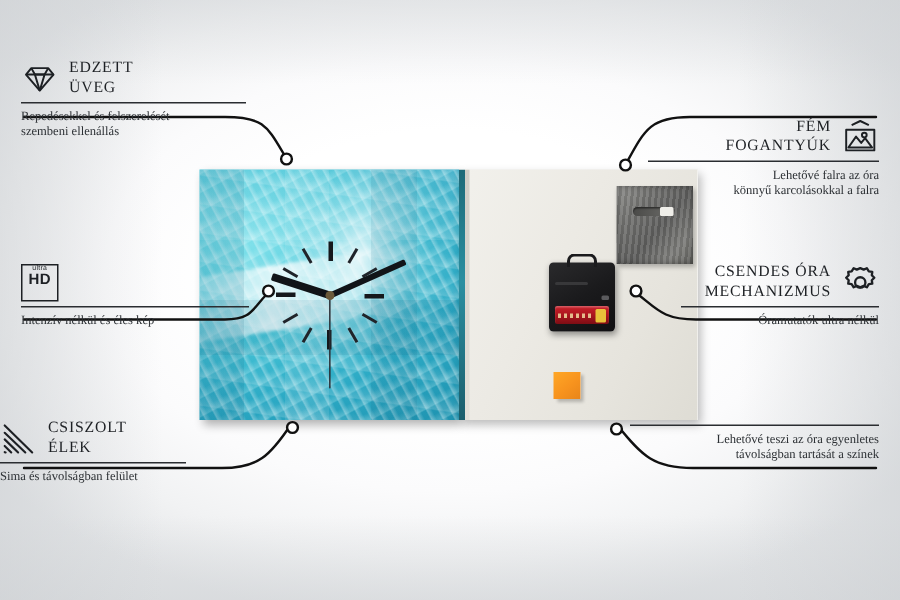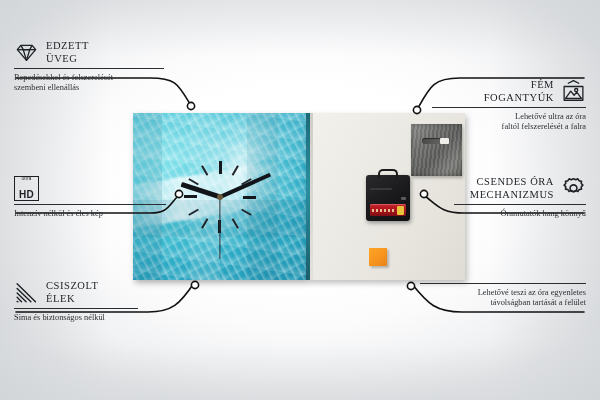--- a/index.html
+++ b/index.html
@@ -167,29 +167,29 @@
   .callout.left .ttl, .callout.left .desc{ text-align:left; }
   .callout.right{ text-align:right; }
   .callout.right .row{ justify-content:flex-end; }
   .callout.right .ttl, .callout.right .desc{ text-align:right; }
 
   .ico{ width:25px; height:25px; flex:0 0 25px; display:block; }
   .ico svg{ display:block; width:25px; height:25px; }
   .ico-hd{
     width:25px; height:25px; flex:0 0 25px;
     border:1.4px solid #1d2024; display:flex; flex-direction:column;
-    align-items:center; justify-content:space-between; line-height:1;
+    align-items:center; justify-content:flex-start; line-height:1;
   }
   .ico-hd .u{ font-size:4.6px; letter-spacing:.2px; color:#1d2024; font-family:"Liberation Sans",sans-serif; }
   .ico-hd .h{ font-size:10px; font-weight:bold; color:#1d2024; font-family:"Liberation Sans",sans-serif; letter-spacing:.3px;}
 
   
   #co-glass    { left:14px;  top:40px;  }
   #co-print    { left:14px;  top:176px; }
-  #co-edges    { left:14px;  top:280px; }
+  #co-edges    { left:0;  top:280px; }
   #co-handles  { right:14px; top:40px;margin-top:39px;  }
   #co-quiet    { right:14px; top:176px; }
   #co-foam     { right:14px; top:280px; }
 </style>
 </head>
 <body>
 
 <div id="stage">
 
   <svg id="connectors" viewBox="0 0 600 400" width="600" height="400">
@@ -335,63 +335,63 @@
           <path d="M3 20.6 L3.6 20.8"></path>
         </g>
           </svg>
       </span>
       <span>
         <span class="ttl" style="display:block">CSISZOLT</span>
         <span class="ttl" style="display:block">ÉLEK</span>
       </span>
     </div>
     <div class="rule" style="width:124px"></div>
-    <div class="desc">Sima és biztonságos nélkül</div>
+    <div class="desc">Sima és távolságban felület</div>
   </div>
 
   <div class="callout right" id="co-handles">
     <div class="row">
       <span>
         <span class="ttl" style="display:block">FÉM</span>
         <span class="ttl" style="display:block">FOGANTYÚK</span>
       </span>
       <span class="ico">
         <svg viewBox="0 0 24 24">
             <g fill="none" stroke="#1d2024" stroke-width="1.25" stroke-linejoin="round">
           <path d="M6.5 4.3 L12 1.6 L17.5 4.3"></path>
           <rect x="3" y="7.2" width="18" height="13.2"></rect>
           <path d="M4.4 18.6 L9.3 11.6 L12.6 15.6 L15.1 12.6 L19.6 18.6 Z"></path>
           <circle cx="14.6" cy="10.6" r="1.5"></circle>
         </g>
           </svg>
       </span>
     </div>
     <div class="rule" style="width:154px; margin-left:auto"></div>
-    <div class="desc">Lehetővé ultra az óra</div>
-    <div class="desc">faltól felszerelését a falra</div>
+    <div class="desc">Lehetővé falra az óra</div>
+    <div class="desc">könnyű karcolásokkal a falra</div>
   </div>
 
   <div class="callout right" id="co-quiet">
     <div class="row">
       <span>
         <span class="ttl" style="display:block">CSENDES ÓRA</span>
         <span class="ttl" style="display:block">MECHANIZMUS</span>
       </span>
       <span class="ico">
         <svg viewBox="0 0 24 24">
             <g fill="none" stroke="#1d2024" stroke-width="1.5" stroke-linejoin="round">
           <path d="M12 2.6 l2.2 1.0 2.0 -0.9 1.3 2.0 2.2 0.3 -0.3 2.2 1.6 1.6 -1.6 1.6 0.3 2.2 -2.2 0.3 -1.3 2.0 -2.0 -0.9 -2.2 1.0 -2.2 -1.0 -2.0 0.9 -1.3 -2.0 -2.2 -0.3 0.3 -2.2 -1.6 -1.6 1.6 -1.6 -0.3 -2.2 2.2 -0.3 1.3 -2.0 2.0 0.9 Z"></path>
           <circle cx="12" cy="11.8" r="3.3"></circle>
         </g>
           </svg>
       </span>
     </div>
     <div class="rule" style="width:132px; margin-left:auto"></div>
-    <div class="desc">Óramutatók hang könnyű</div>
+    <div class="desc">Óramutatók ultra nélkül</div>
   </div>
 
   <div class="callout right" id="co-foam">
     <div class="rule" style="width:166px; margin-left:auto"></div>
     <div class="desc">Lehetővé teszi az óra egyenletes</div>
-    <div class="desc">távolságban tartását a felület</div>
+    <div class="desc">távolságban tartását a színek</div>
   </div>
 
 </div>
 
 </body></html>

